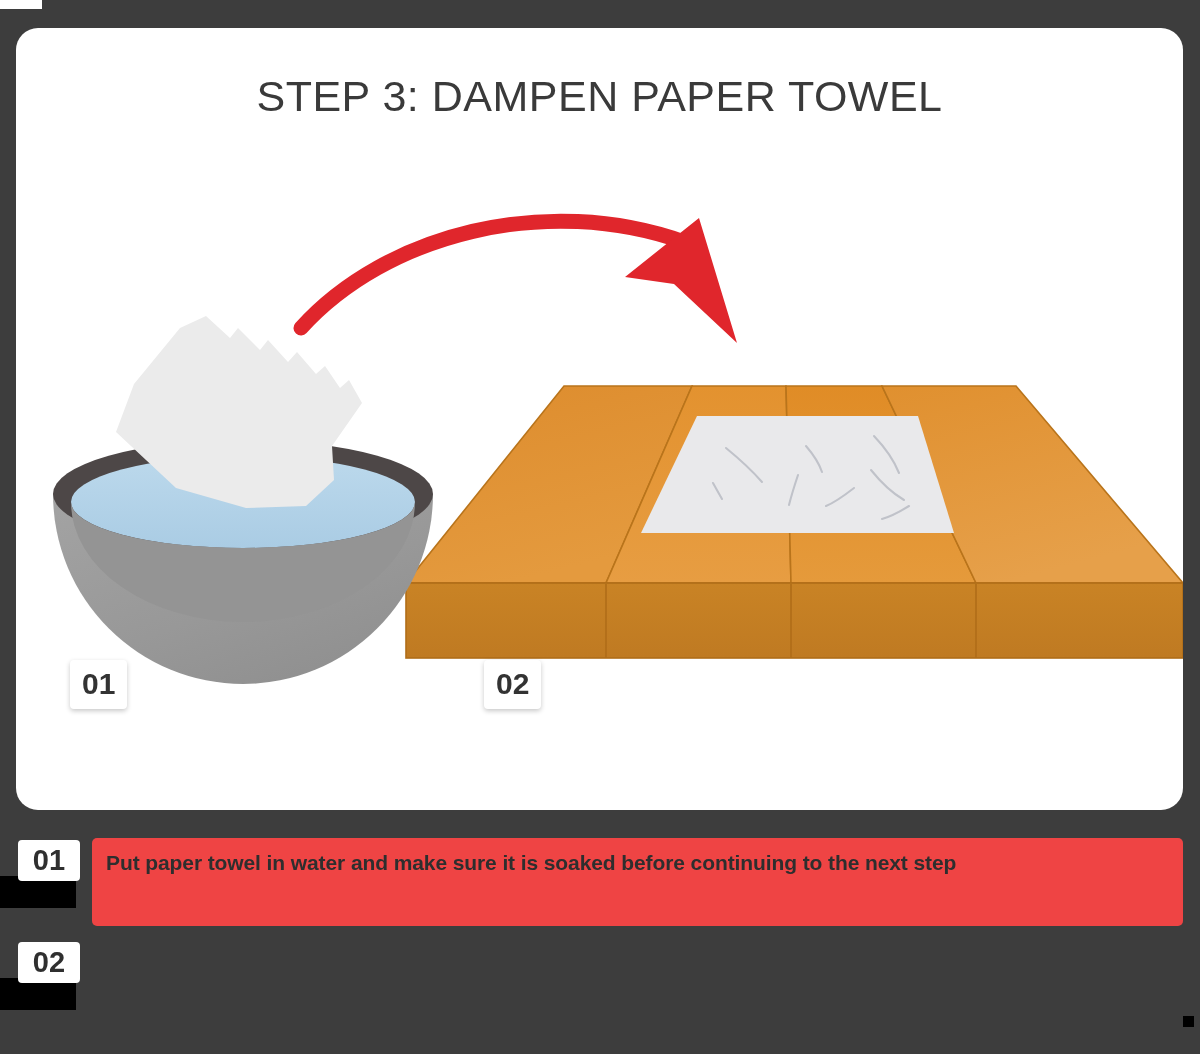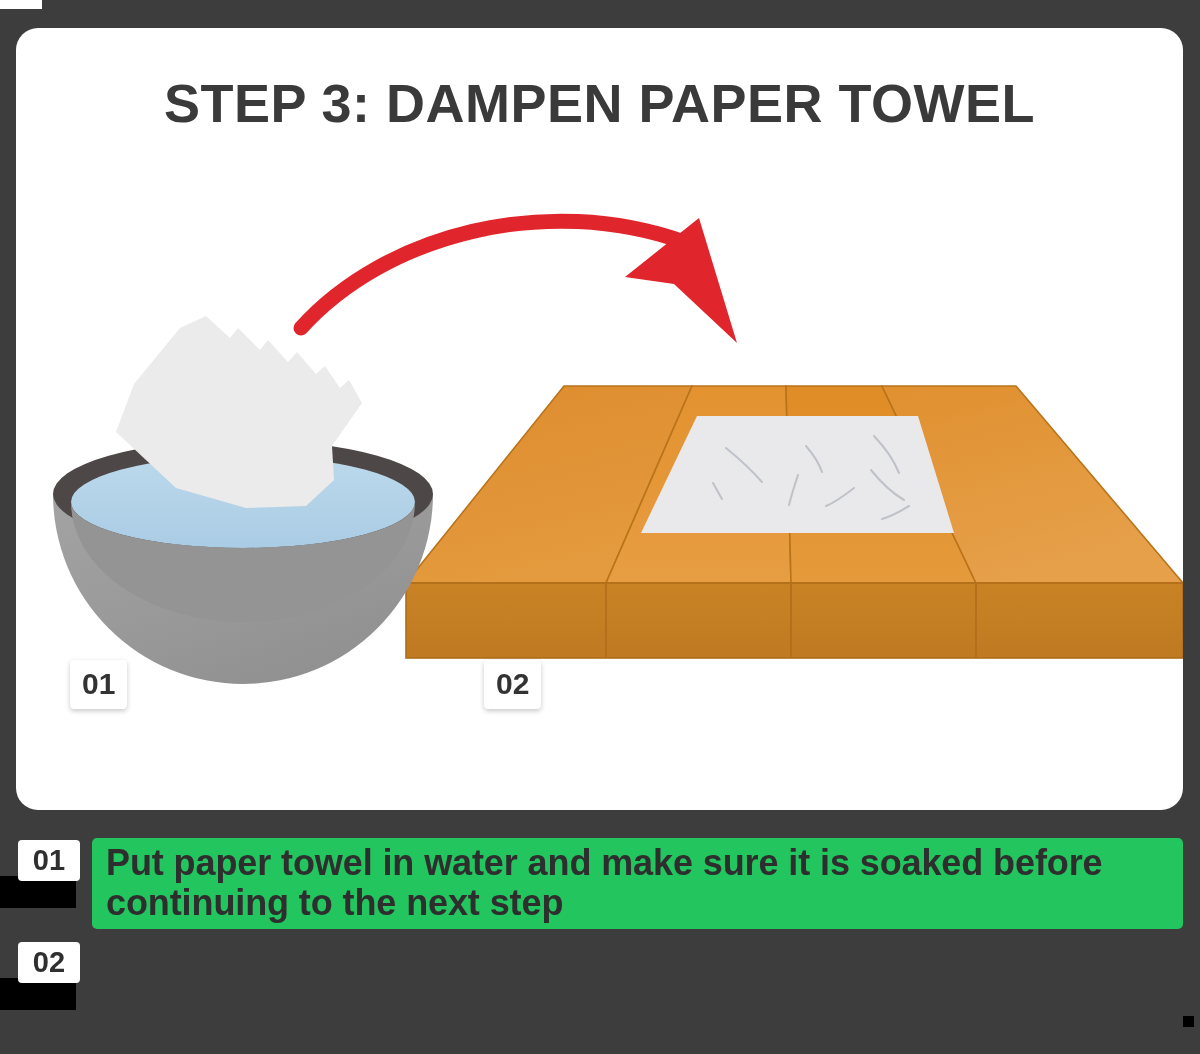--- a/index.html
+++ b/index.html
@@ -37,22 +37,22 @@
     border-radius: 22px;
     overflow: hidden;
   }
 
   .title {
     position: absolute;
     left: 0;
     top: 44px;
     width: 100%;
     text-align: center;
-    font-size: 54px;
-    font-weight: 700;
+    font-size: 43px;
+    font-weight: 400;
     letter-spacing: 0.5px;
     color: #3a3a3a;
     font-family: "Liberation Sans", sans-serif;
     white-space: nowrap;
   }
 
   
   .stage {
     position: absolute;
     left: 0; top: 0;
@@ -118,26 +118,26 @@
     font-family: "Liberation Sans", sans-serif;
     z-index: 3;
   }
 
   .cap-text {
     position: absolute;
     left: 92px;
     top: 6px;
     width: 1091px;
     min-height: 88px;
-    background: #22c55e;
+    background: #ef4444;
     border-radius: 5px;
     box-sizing: border-box;
     padding: 5px 14px 6px 14px;
     color: #2e2e2e;
-    font-size: 36px;
+    font-size: 21px;
     font-weight: 700;
     line-height: 40px;
     letter-spacing: -0.1px;
     font-family: "Liberation Sans", sans-serif;
     z-index: 2;
   }
   .cap-corner-dot {
     position: absolute;
     right: 6px;
     bottom: 3px;

